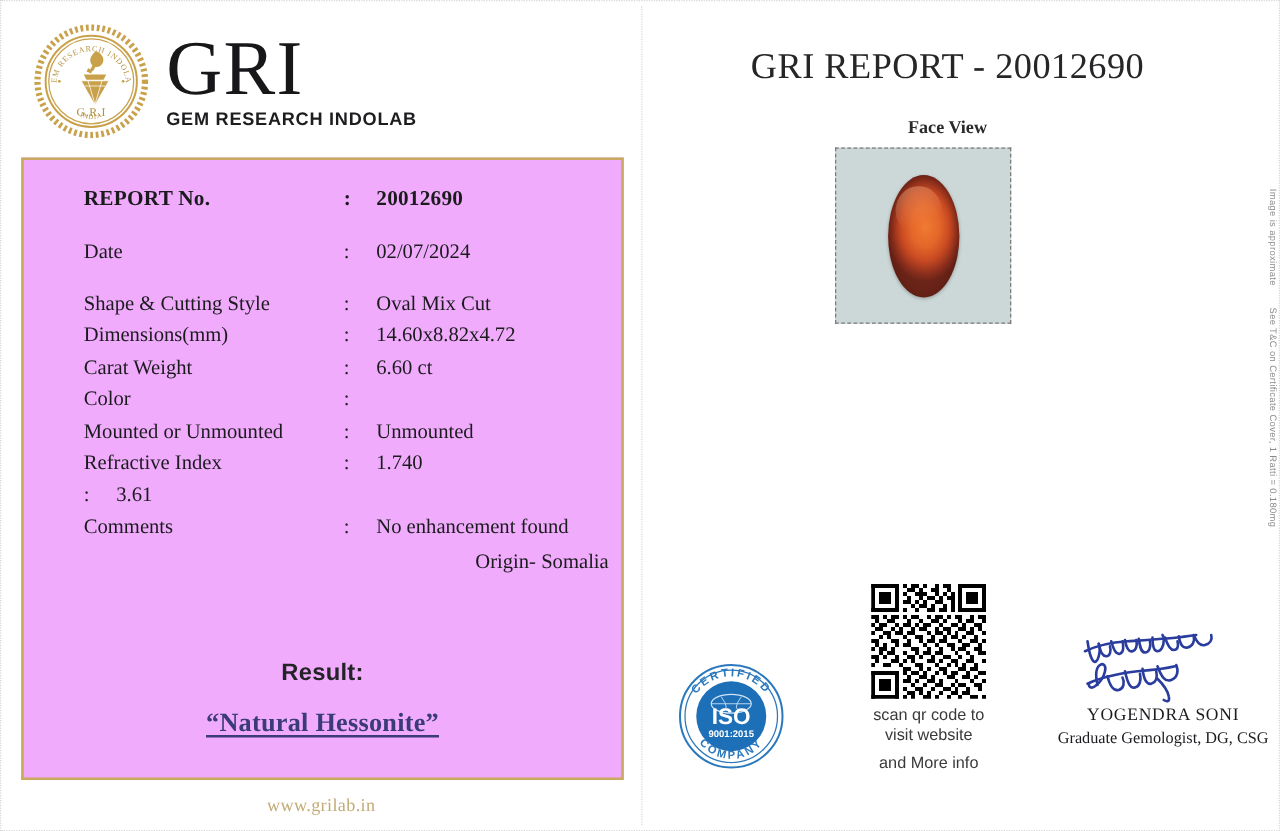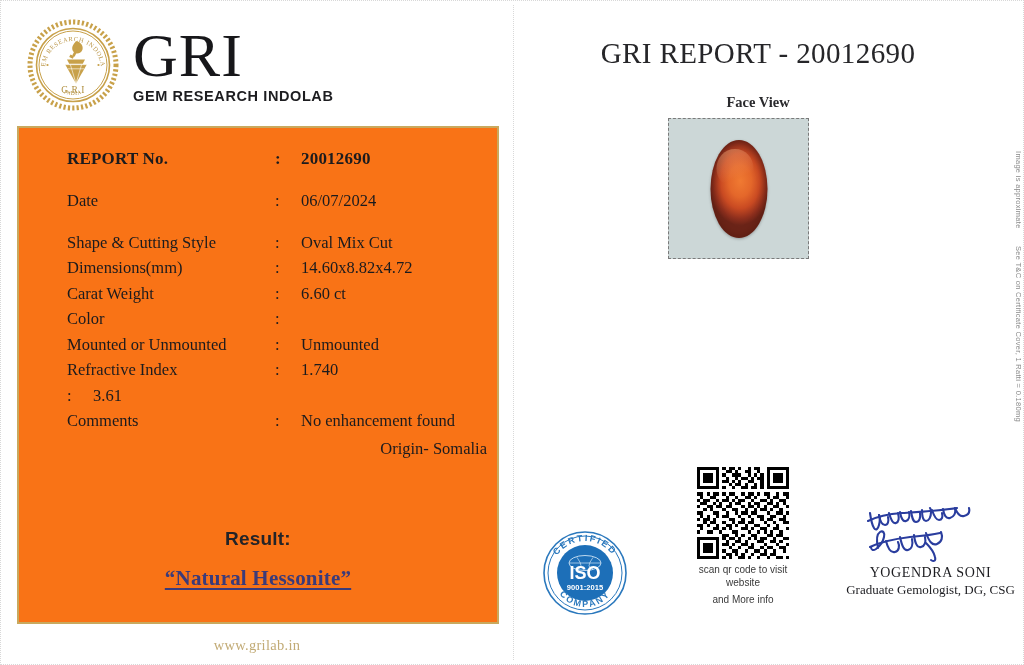--- a/index.html
+++ b/index.html
@@ -33,21 +33,21 @@
     letter-spacing:1px;color:#17171a;
   }
   .gri-sub{
     font-family:"Liberation Sans", sans-serif;
     font-size:14.5px;font-weight:700;letter-spacing:0.6px;
     color:#1d1d20;margin-top:4px;
   }
 
   .goldbox{
     position:absolute;left:16px;top:125px;width:482px;height:498px;
-    border:2px solid #c9a95e;box-sizing:border-box;background:#f97316;
+    border:2px solid #c9a95e;box-sizing:border-box;background:#f0abfc;
   }
 
   .rows{position:absolute;left:48px;top:22px;width:420px;}
   .row{display:flex;align-items:flex-start;font-size:16.5px;color:#1b1b1e;line-height:1.0;}
   .row .lbl{width:208px;flex:none;}
   .row .col{width:26px;flex:none;text-align:left;}
   .row .val{flex:1;}
   .row.first{font-weight:700;font-size:17px;letter-spacing:0.2px;}
   .row.first .lbl,.row.first .val{font-weight:700;}
   .sp-lg{height:26px;}
@@ -103,21 +103,21 @@
     background:linear-gradient(160deg, rgba(255,190,140,.45), rgba(255,255,255,0) 70%);
   }
 
   .iso{position:absolute;left:28px;top:528px;width:88px;height:88px;}
 
   .qr-wrap{position:absolute;left:175px;top:466px;width:110px;text-align:center;}
   .qr{width:92px;height:92px;margin:0 auto;display:block;image-rendering:pixelated;}
   .qr-cap{
     margin-top:5px;
     font-family:"Liberation Sans", sans-serif;
-    font-size:10px;color:#3a3a3a;line-height:1.25;
+    font-size:13px;color:#3a3a3a;line-height:1.25;
   }
 
   .sign-wrap{position:absolute;left:330px;top:500px;width:175px;text-align:center;}
   .sign-svg{display:block;margin:0 auto;}
   .sign-name{
     margin-top:2px;font-size:14px;color:#1c1c20;letter-spacing:0.6px;
   }
   .sign-role{font-size:13px;color:#1c1c20;margin-top:1px;}
 
   .side-note{
@@ -184,21 +184,21 @@
         <div class="row first">
           <div class="lbl">REPORT No.</div>
           <div class="col">:</div>
           <div class="val">20012690</div>
         </div>
         <div class="sp-lg"></div>
 
         <div class="row">
           <div class="lbl">Date</div>
           <div class="col">:</div>
-          <div class="val">06/07/2024</div>
+          <div class="val">02/07/2024</div>
         </div>
         <div class="sp-md"></div>
 
         <div class="row">
           <div class="lbl">Shape &amp; Cutting Style</div>
           <div class="col">:</div>
           <div class="val">Oval Mix Cut</div>
         </div>
         <div class="sp-sm"></div>
 

